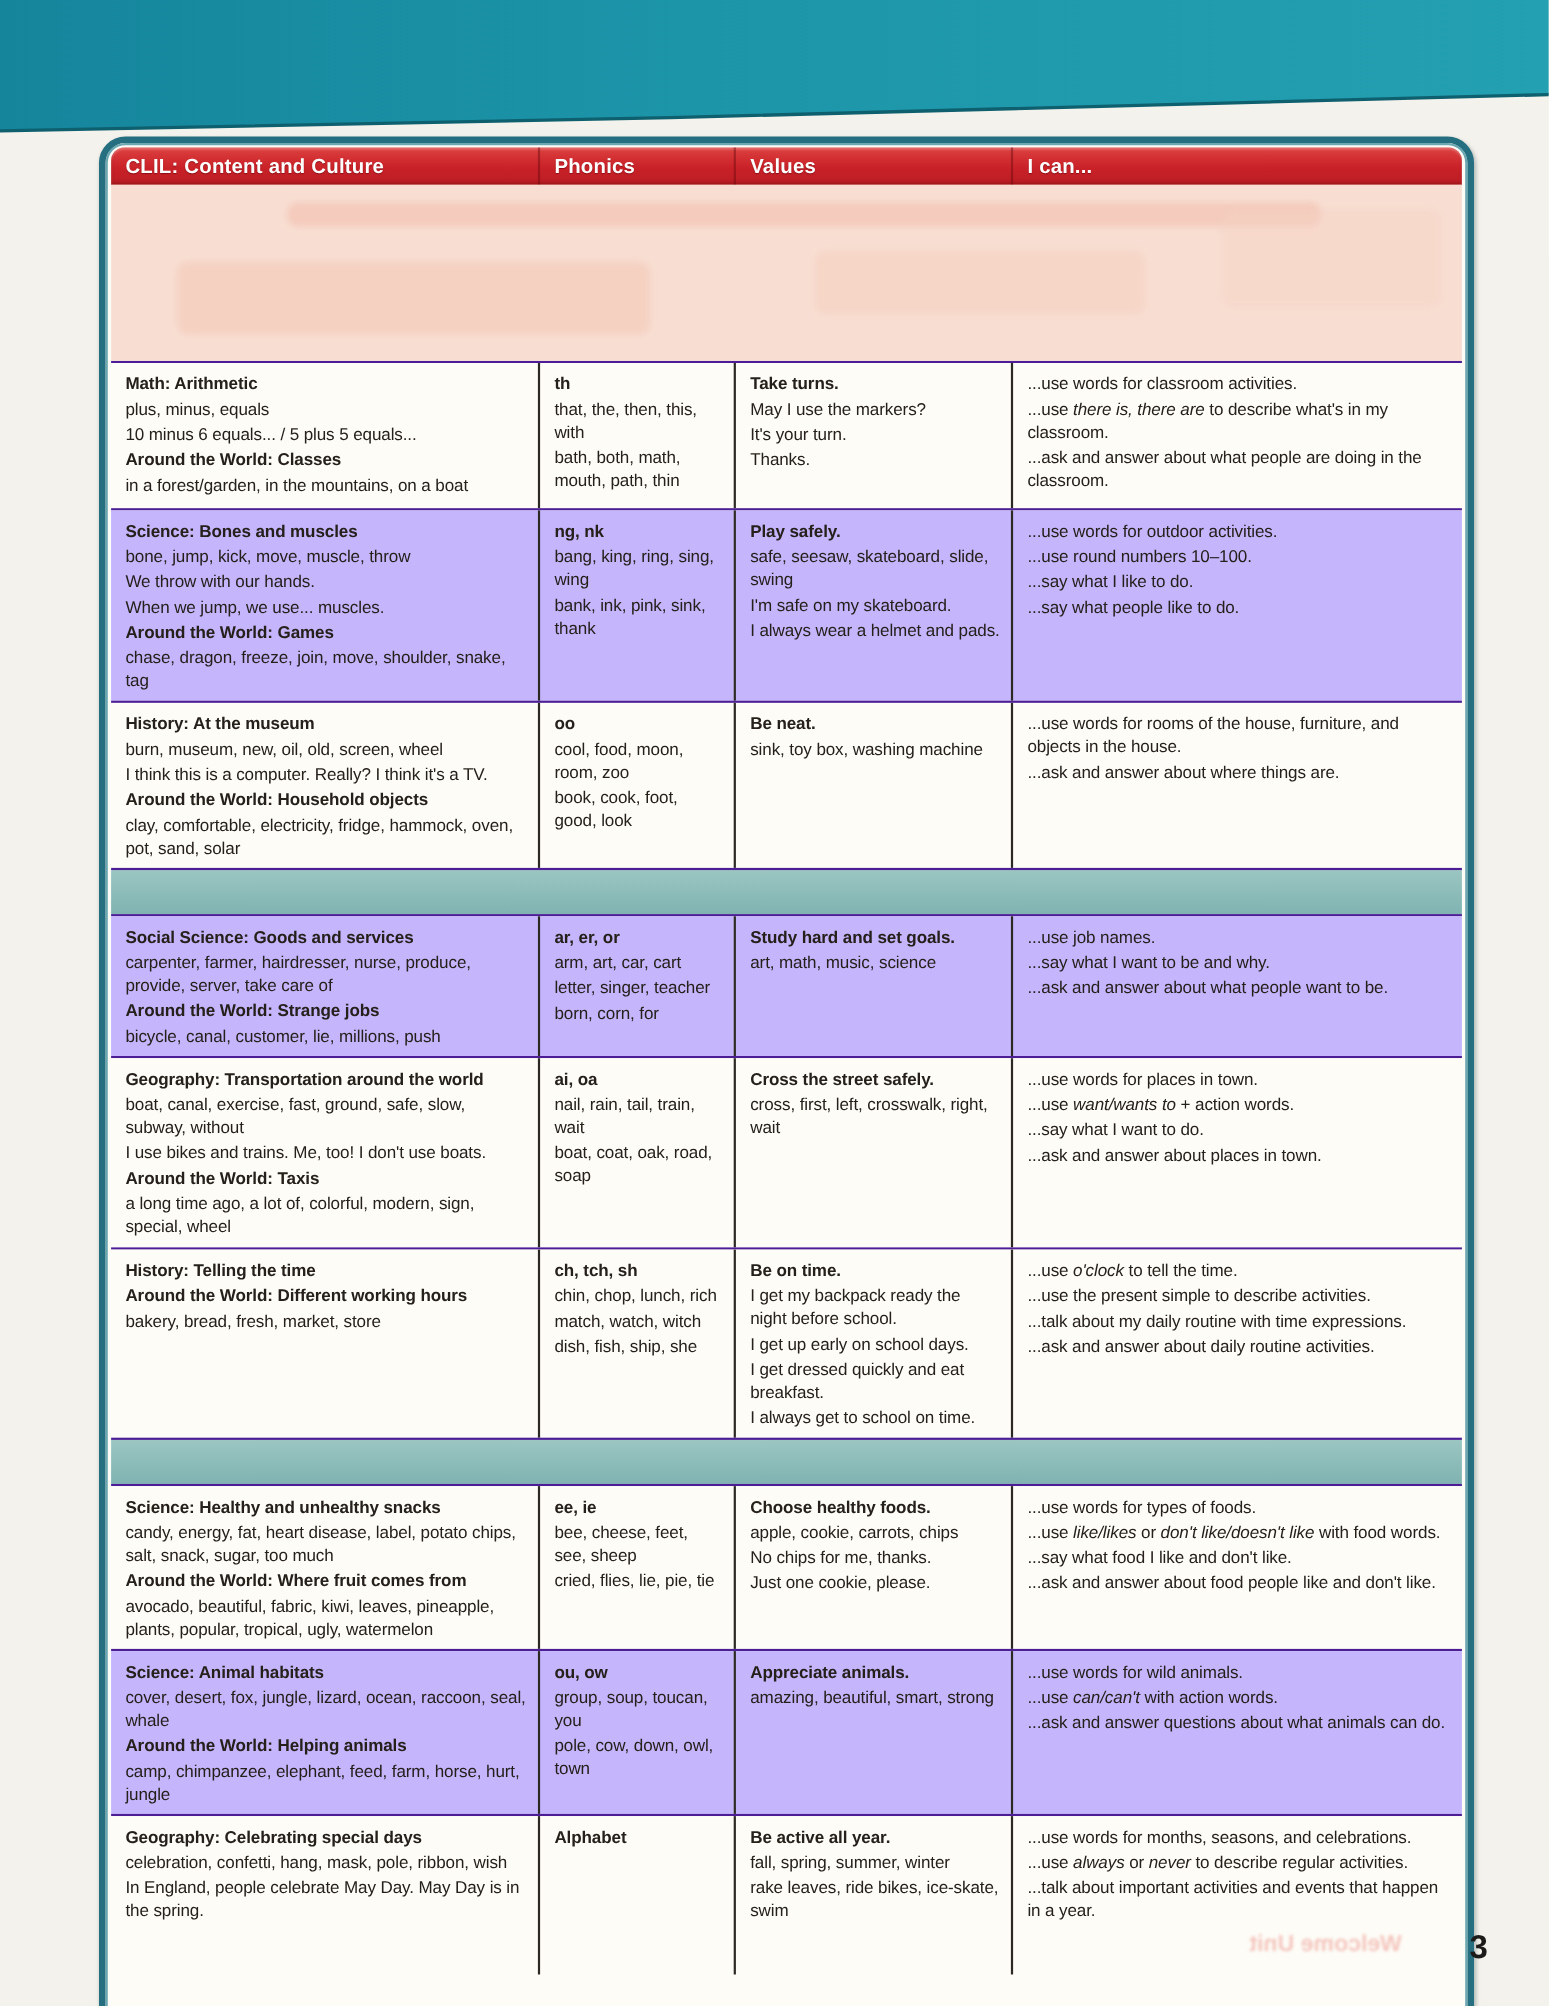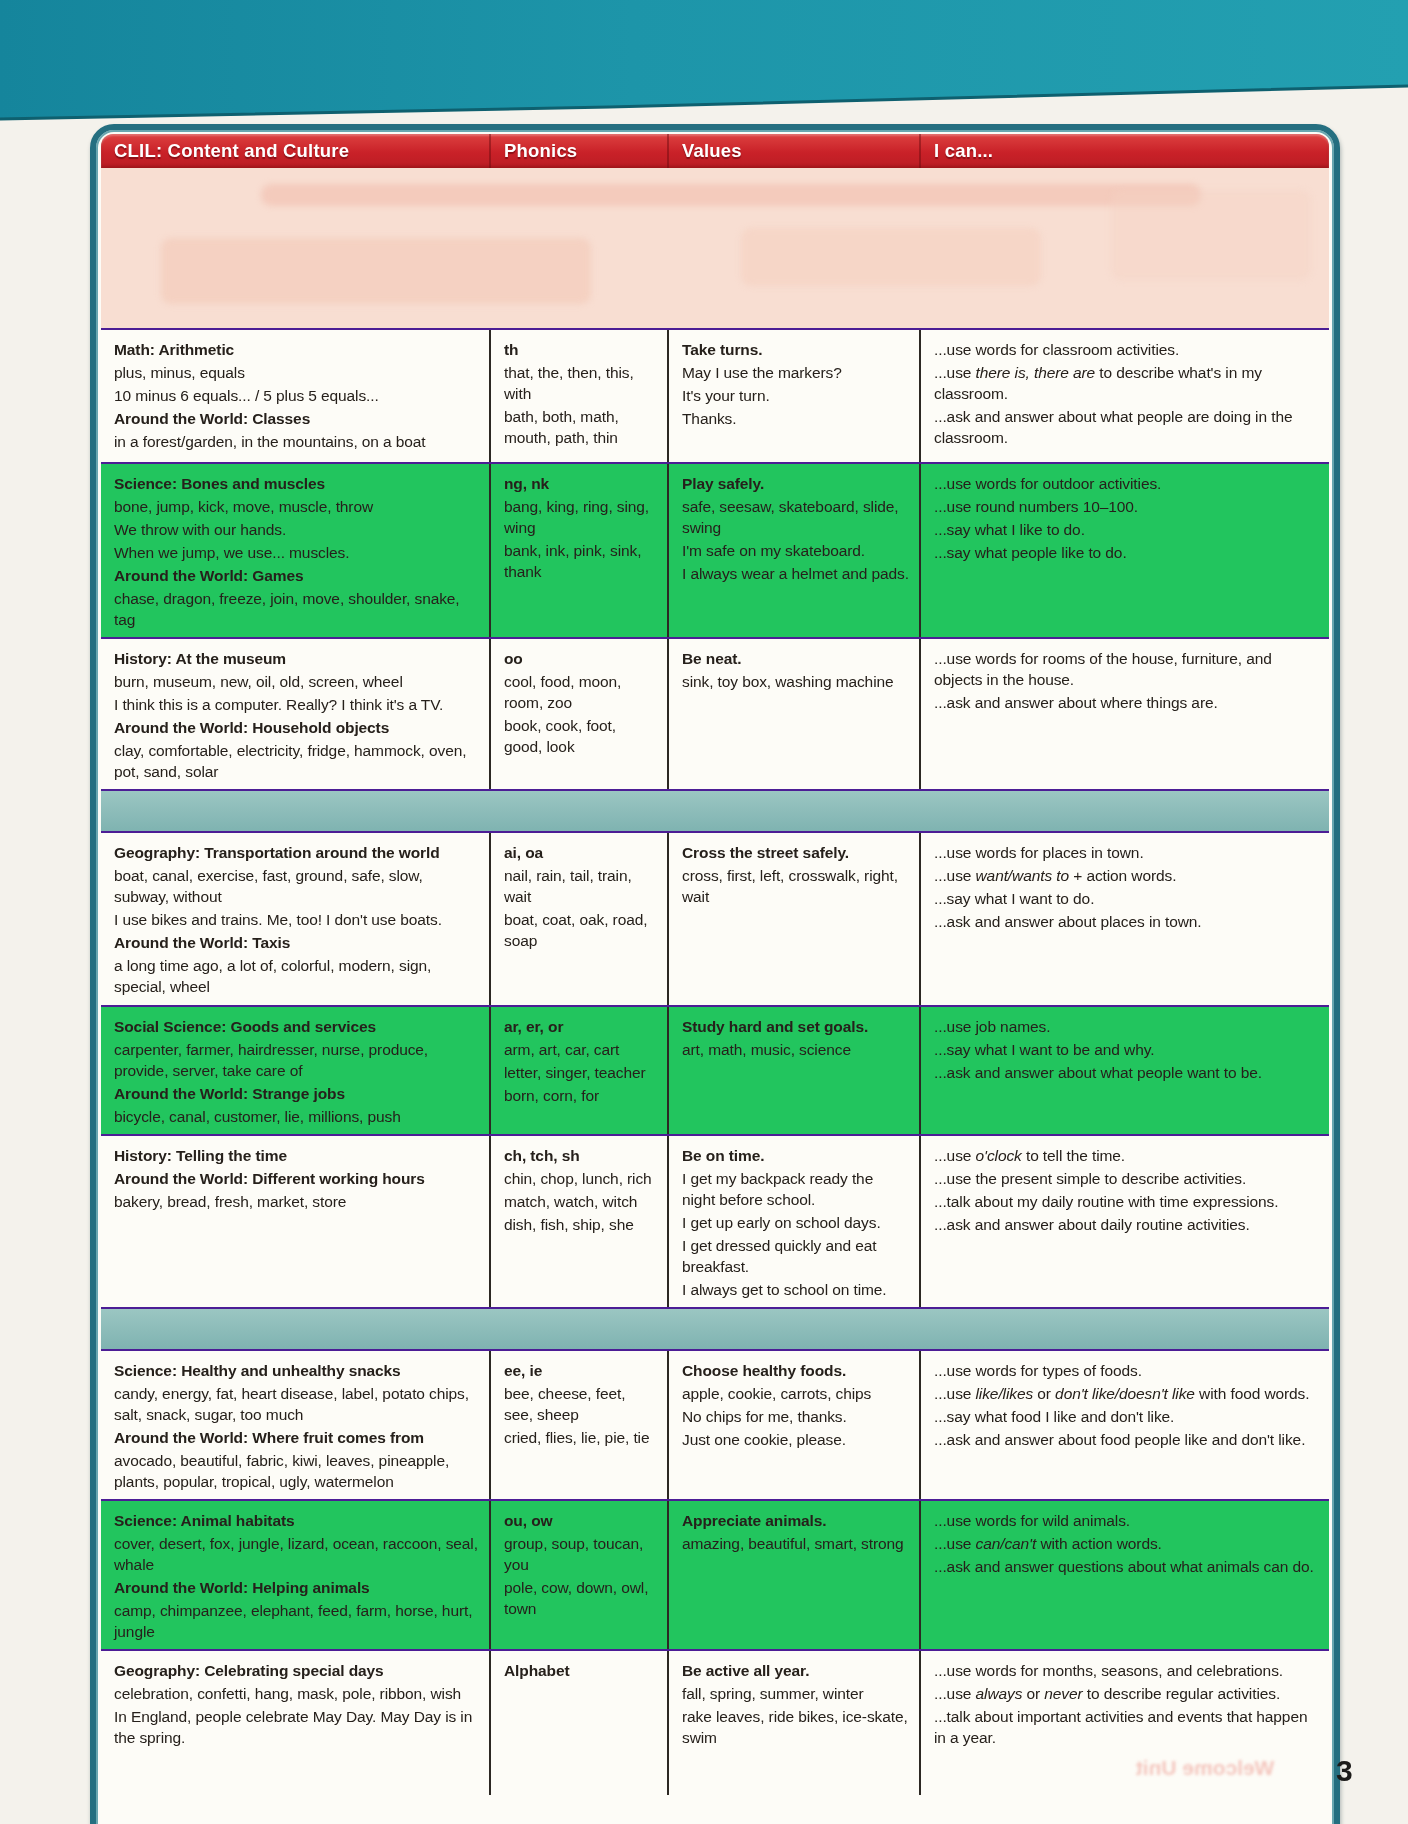--- a/index.html
+++ b/index.html
@@ -29,21 +29,21 @@
     display:flex;align-items:center;padding-left:13px;
     color:#ffffff;font-weight:bold;font-size:18.5px;
     text-shadow:0 1.5px 1px rgba(90,0,10,.55);
     letter-spacing:.2px;white-space:nowrap;overflow:hidden;
   }
   .hcell + .hcell{border-left:2.5px solid rgba(105,8,14,.45);}
   .tbl-body{flex:1 1 auto;display:flex;flex-direction:column;margin:0 5px 5px 5px;min-height:0;}
   .row{flex:0 0 auto;border-top:2px solid #4c1d95;}
   .row.content{display:grid;grid-template-columns:388px 178px 252px 1fr;}
   .bg-white .cell{background:#fdfcf7;}
-  .bg-salmon .cell{background:#22c55e;}
+  .bg-salmon .cell{background:#c4b5fd;}
   .cell{padding:7px 10px 5px 13px;box-sizing:border-box;}
   .cell + .cell{border-left:2px solid #2c2823;}
   .line{font-size:15.5px;line-height:21px;color:#26201b;margin:2px 0;letter-spacing:-0.1px;}
   .line.bold{font-weight:bold;}
   .line em{font-style:italic;}
   .row.spacer{height:160px;background:#f8ded2;position:relative;border-top:none;overflow:hidden;}
   .row.band{height:40px;background:linear-gradient(#9bc6c2,#7fb3b1);}
   
   .ghost{position:absolute;border-radius:10px;filter:blur(3px);}
   .g1{left:160px;top:16px;width:940px;height:22px;background:rgba(236,160,138,.30);}
@@ -160,20 +160,43 @@
         <div class="cell">
           <div class="line bold">Be neat.</div>
           <div class="line">sink, toy box, washing machine</div>
         </div>
         <div class="cell">
           <div class="line">...use words for rooms of the house, furniture, and objects in the house.</div>
           <div class="line">...ask and answer about where things are.</div>
         </div>
       </div>
       <div class="row band"></div>
+      <div class="row content bg-salmon" style="min-height: 104px;">
+        <div class="cell">
+          <div class="line bold">Social Science: Goods and services</div>
+          <div class="line">carpenter, farmer, hairdresser, nurse, produce, provide, server, take care of</div>
+          <div class="line bold">Around the World: Strange jobs</div>
+          <div class="line">bicycle, canal, customer, lie, millions, push</div>
+        </div>
+        <div class="cell">
+          <div class="line bold">ar, er, or</div>
+          <div class="line">arm, art, car, cart</div>
+          <div class="line">letter, singer, teacher</div>
+          <div class="line">born, corn, for</div>
+        </div>
+        <div class="cell">
+          <div class="line bold">Study hard and set goals.</div>
+          <div class="line">art, math, music, science</div>
+        </div>
+        <div class="cell">
+          <div class="line">...use job names.</div>
+          <div class="line">...say what I want to be and why.</div>
+          <div class="line">...ask and answer about what people want to be.</div>
+        </div>
+      </div>
       <div class="row content bg-white" style="min-height: 172px;">
         <div class="cell">
           <div class="line bold">Geography: Transportation around the world</div>
           <div class="line">boat, canal, exercise, fast, ground, safe, slow, subway, without</div>
           <div class="line">I use bikes and trains. Me, too! I don't use boats.</div>
           <div class="line bold">Around the World: Taxis</div>
           <div class="line">a long time ago, a lot of, colorful, modern, sign, special, wheel</div>
         </div>
         <div class="cell">
           <div class="line bold">ai, oa</div>
@@ -182,43 +205,20 @@
         </div>
         <div class="cell">
           <div class="line bold">Cross the street safely.</div>
           <div class="line">cross, first, left, crosswalk, right, wait</div>
         </div>
         <div class="cell">
           <div class="line">...use words for places in town.</div>
           <div class="line">...use <em>want/wants to</em> + action words.</div>
           <div class="line">...say what I want to do.</div>
           <div class="line">...ask and answer about places in town.</div>
-        </div>
-      </div>
-      <div class="row content bg-salmon" style="min-height: 104px;">
-        <div class="cell">
-          <div class="line bold">Social Science: Goods and services</div>
-          <div class="line">carpenter, farmer, hairdresser, nurse, produce, provide, server, take care of</div>
-          <div class="line bold">Around the World: Strange jobs</div>
-          <div class="line">bicycle, canal, customer, lie, millions, push</div>
-        </div>
-        <div class="cell">
-          <div class="line bold">ar, er, or</div>
-          <div class="line">arm, art, car, cart</div>
-          <div class="line">letter, singer, teacher</div>
-          <div class="line">born, corn, for</div>
-        </div>
-        <div class="cell">
-          <div class="line bold">Study hard and set goals.</div>
-          <div class="line">art, math, music, science</div>
-        </div>
-        <div class="cell">
-          <div class="line">...use job names.</div>
-          <div class="line">...say what I want to be and why.</div>
-          <div class="line">...ask and answer about what people want to be.</div>
         </div>
       </div>
       <div class="row content bg-white" style="min-height: 138px;">
         <div class="cell">
           <div class="line bold">History: Telling the time</div>
           <div class="line bold">Around the World: Different working hours</div>
           <div class="line">bakery, bread, fresh, market, store</div>
         </div>
         <div class="cell">
           <div class="line bold">ch, tch, sh</div>

